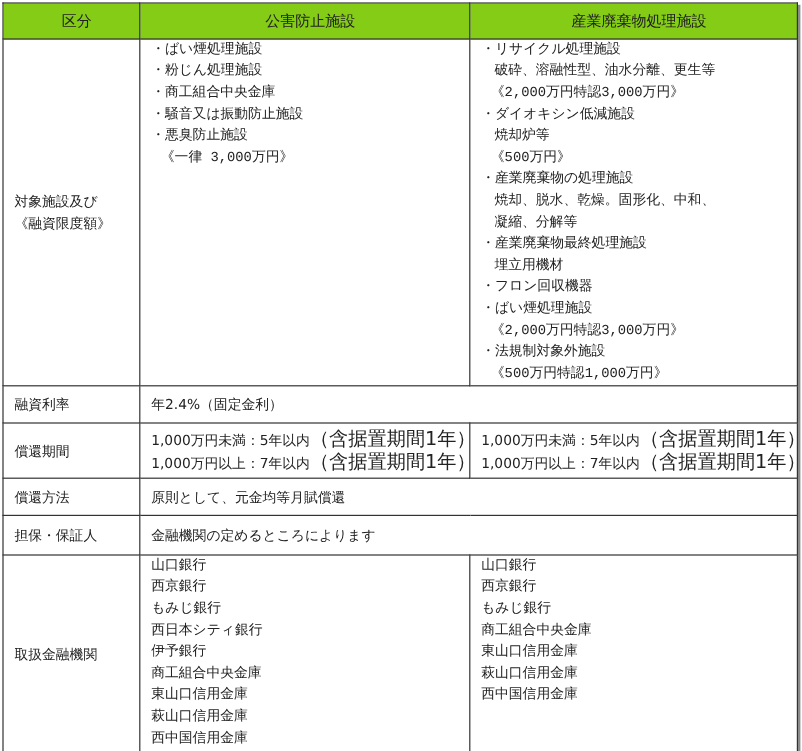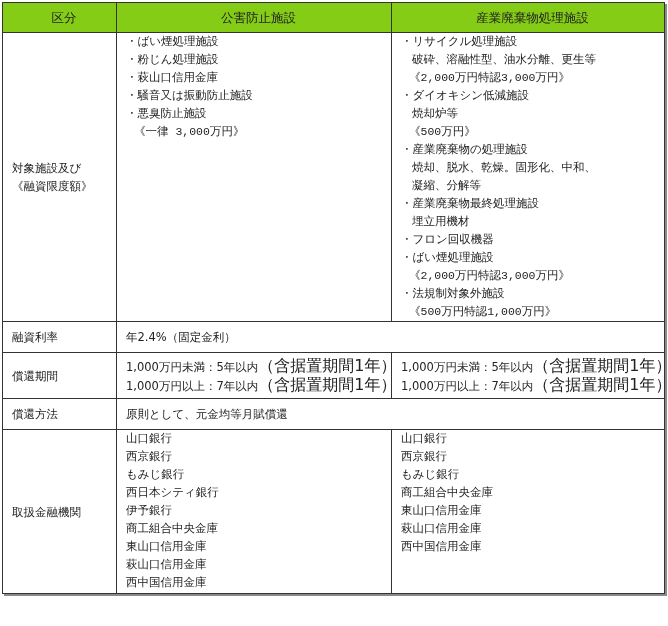--- a/index.html
+++ b/index.html
@@ -58,21 +58,21 @@
   </thead>
   <tbody>
     <tr class="row-target">
       <td class="label">
         <span class="line">対象施設及び</span>
         <span class="line">《融資限度額》</span>
       </td>
       <td class="list">
         <span class="line">・ばい煙処理施設</span>
         <span class="line">・粉じん処理施設</span>
-        <span class="line">・萩山口信用金庫</span>
+        <span class="line">・商工組合中央金庫</span>
         <span class="line">・騒音又は振動防止施設</span>
         <span class="line">・悪臭防止施設</span>
         <span class="line indent2">《一律 3,000万円》</span>
       </td>
       <td class="list">
         <span class="line">・リサイクル処理施設</span>
         <span class="line indent">破砕、溶融性型、油水分離、更生等</span>
         <span class="line indent2">《2,000万円特認3,000万円》</span>
         <span class="line">・ダイオキシン低減施設</span>
         <span class="line indent">焼却炉等</span>
@@ -105,20 +105,24 @@
         <span class="line"><span>1,000万円未満：5年以内</span><span class="small">（含据置期間1年）</span></span>
         <span class="line"><span>1,000万円以上：7年以内</span><span class="small">（含据置期間1年）</span></span>
       </td>
     </tr>
 
     <tr class="row-method">
       <td class="label">償還方法</td>
       <td colspan="2">原則として、元金均等月賦償還</td>
     </tr>
 
+    <tr class="row-guarantee">
+      <td class="label">担保・保証人</td>
+      <td colspan="2">金融機関の定めるところによります</td>
+    </tr>
 
     <tr class="row-banks">
       <td class="label">取扱金融機関</td>
       <td class="list">
         <span class="line">山口銀行</span>
         <span class="line">西京銀行</span>
         <span class="line">もみじ銀行</span>
         <span class="line">西日本シティ銀行</span>
         <span class="line">伊予銀行</span>
         <span class="line">商工組合中央金庫</span>

